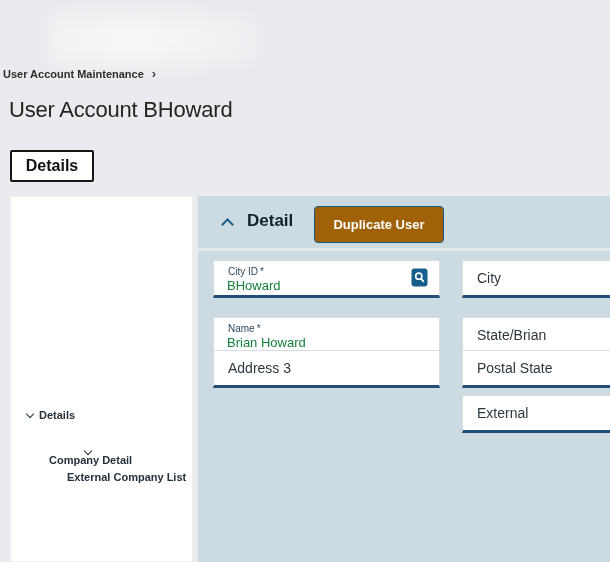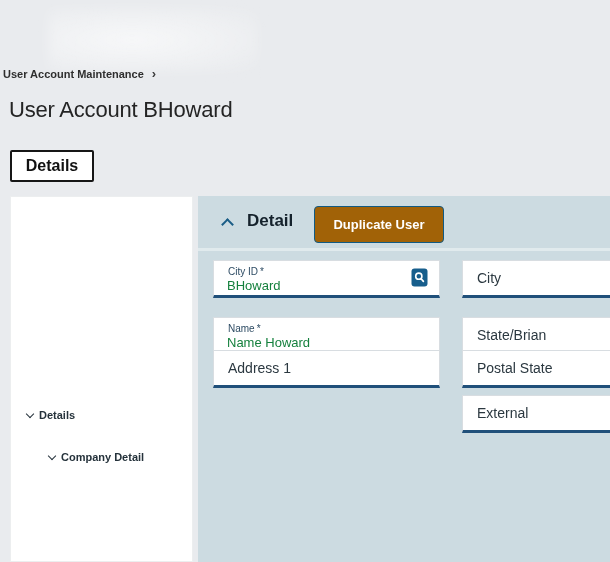--- a/index.html
+++ b/index.html
@@ -104,23 +104,26 @@
 
 <div class="page-title">User Account BHoward</div>
 
 <div class="details-tab">Details</div>
 
 <div class="tree-panel">
   <div class="tree-item" style="left:16px; top:212px;">
     <span class="chev-down"></span>
     <span>Details</span>
   </div>
-  <div class="tree-item" style="left:38px; top:254px;">
+  <div class="tree-item" style="left:38px; top:254px;flex-direction:column;">
     <span class="chev-down"></span>
     <span>Company Detail</span>
+  </div>
+  <div class="tree-item" style="left:56px; top:274px;">
+    <span>External Company List</span>
   </div>
 </div>
 
 <div class="detail-panel">
   <div class="panel-header">
     <span class="chev-up"></span>
     <span class="panel-title">Detail</span>
     <div class="btn btn-duplicate">Duplicate User</div>
   </div>
   <div class="header-divider"></div>
@@ -129,24 +132,24 @@
     <span class="flabel"><span>City ID</span><span class="req">*</span></span>
     <span class="fvalue">BHoward</span>
     <svg class="search-icon" viewBox="0 0 17 19">
       <rect x="0.5" y="0.5" width="16" height="18" rx="3" fill="#175e8c"></rect>
       <circle cx="7.8" cy="8.2" r="3.1" fill="none" stroke="#ffffff" stroke-width="1.6"></circle>
       <line x1="10.1" y1="10.8" x2="12.4" y2="13.4" stroke="#ffffff" stroke-width="1.7" stroke-linecap="round"></line>
     </svg>
   </div>
   <div class="field col-left row-1">
     <span class="flabel"><span>Name</span><span class="req">*</span></span>
-    <span class="fvalue">Name Howard</span>
+    <span class="fvalue">Brian Howard</span>
   </div>
   <div class="field empty col-left row-2">
-    <span class="plabel">Address 1</span>
+    <span class="plabel">Address 3</span>
   </div>
 
   <div class="field empty col-right row-0">
     <span class="plabel">City</span>
   </div>
   <div class="field empty col-right row-1">
     <span class="plabel">State/Brian</span>
   </div>
   <div class="field empty col-right row-2">
     <span class="plabel">Postal State</span>

